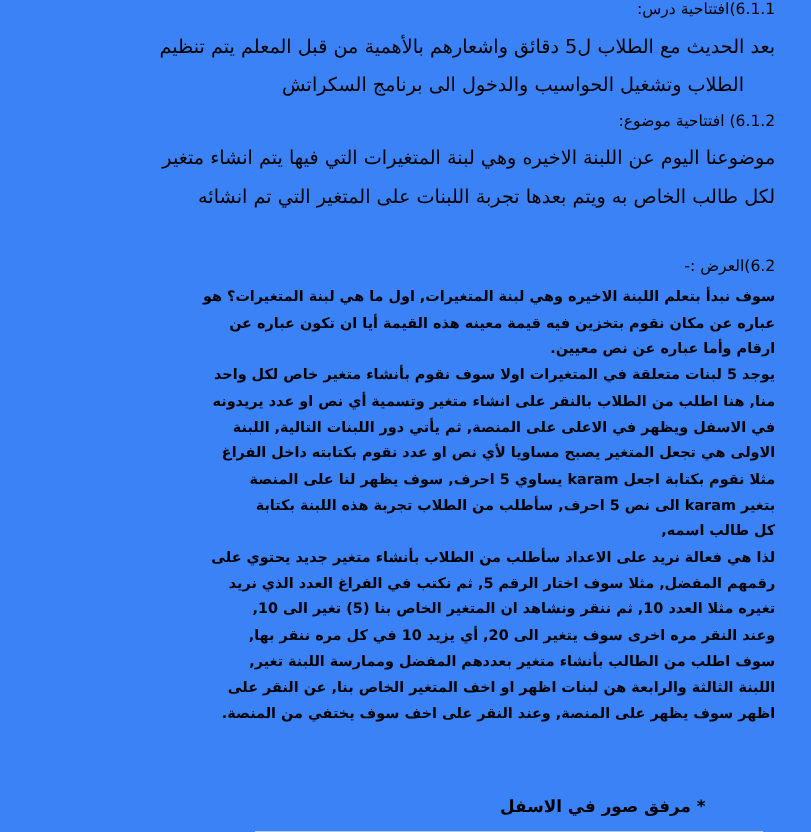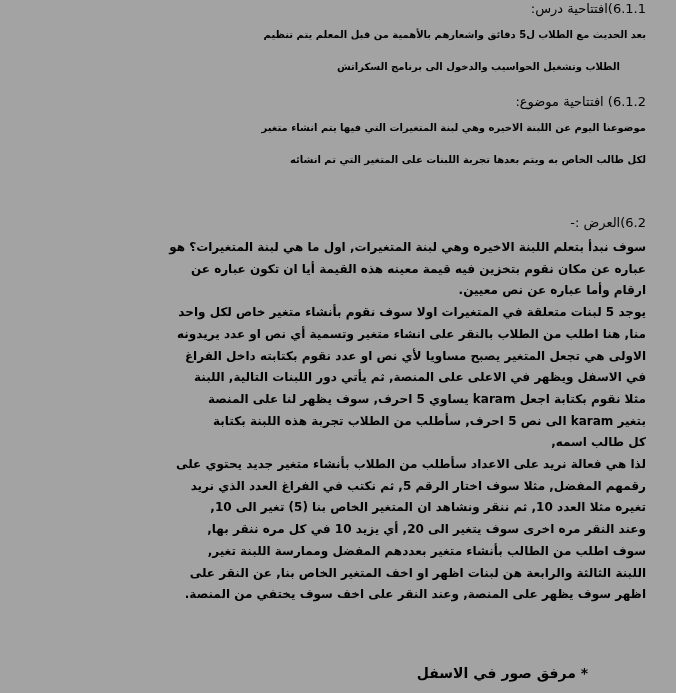--- a/index.html
+++ b/index.html
@@ -4,41 +4,41 @@
 <style>
   html, body {
     margin: 0;
     padding: 0;
     background: #ffffff;
   }
   .page {
     position: relative;
     width: 676px;
     height: 693px;
-    background: #a3a3a3;
+    background: #3b82f6;
     color: #000000;
     font-family: "DejaVu Sans", sans-serif;
     overflow: hidden;
   }
   .abs {
     position: absolute;
     right: 30px;
     left: 22px;
     direction: rtl;
     text-align: right;
     white-space: nowrap;
   }
   .heading {
     font-size: 13px;
     font-weight: 400;
     color: #000000;
   }
   .bodyline {
-    font-size: 10px;
-    font-weight: 700;
+    font-size: 16px;
+    font-weight: 400;
     color: #000000;
   }
   #l611-0 { top: 29px; }
   #l611-1 { top: 61px; padding-right: 26px; }
   #h611   { top: 1px; }
   #h612   { top: 94px; }
   #l612-0 { top: 122px; }
   #l612-1 { top: 154px; }
   #h62    { top: 215px; }
   #b62 {
@@ -74,22 +74,22 @@
   <div id="l612-0" class="abs bodyline">موضوعنا اليوم عن اللبنة الاخيره وهي لبنة المتغيرات التي فيها يتم انشاء متغير</div>
 
   <div id="h62" class="abs heading">6.2)العرض :-</div>
 
   <div id="b62" class="abs">
     <div class="bline">سوف نبدأ بتعلم اللبنة الاخيره وهي لبنة المتغيرات, اول ما هي لبنة المتغيرات؟ هو</div>
     <div class="bline">عباره عن مكان نقوم بتخزين فيه قيمة معينه هذه القيمة أيا ان تكون عباره عن</div>
     <div class="bline">ارقام وأما عباره عن نص معيين.</div>
     <div class="bline">يوجد 5 لبنات متعلقة في المتغيرات اولا سوف نقوم بأنشاء متغير خاص لكل واحد</div>
     <div class="bline">منا, هنا اطلب من الطلاب بالنقر على انشاء متغير وتسمية أي نص او عدد يريدونه</div>
+    <div class="bline">في الاسفل ويظهر في الاعلى على المنصة, ثم يأتي دور اللبنات التالية, اللبنة</div>
     <div class="bline">الاولى هي تجعل المتغير يصبح مساويا لأي نص او عدد نقوم بكتابته داخل الفراغ</div>
-    <div class="bline">في الاسفل ويظهر في الاعلى على المنصة, ثم يأتي دور اللبنات التالية, اللبنة</div>
     <div class="bline">مثلا نقوم بكتابة اجعل karam يساوي 5 احرف, سوف يظهر لنا على المنصة</div>
     <div class="bline">بتغير karam الى نص 5 احرف, سأطلب من الطلاب تجربة هذه اللبنة بكتابة</div>
     <div class="bline">كل طالب اسمه,</div>
     <div class="bline">لذا هي فعالة نريد على الاعداد سأطلب من الطلاب بأنشاء متغير جديد يحتوي على</div>
     <div class="bline">رقمهم المفضل, مثلا سوف اختار الرقم 5, ثم نكتب في الفراغ العدد الذي نريد</div>
     <div class="bline">تغيره مثلا العدد 10, ثم ننقر ونشاهد ان المتغير الخاص بنا (5) تغير الى 10,</div>
     <div class="bline">وعند النقر مره اخرى سوف يتغير الى 20, أي يزيد 10 في كل مره ننقر بها,</div>
     <div class="bline">سوف اطلب من الطالب بأنشاء متغير بعددهم المفضل وممارسة اللبنة تغير,</div>
     <div class="bline">اللبنة الثالثة والرابعة هن لبنات اظهر او اخف المتغير الخاص بنا, عن النقر على</div>
     <div class="bline">اظهر سوف يظهر على المنصة, وعند النقر على اخف سوف يختفي من المنصة.</div>

